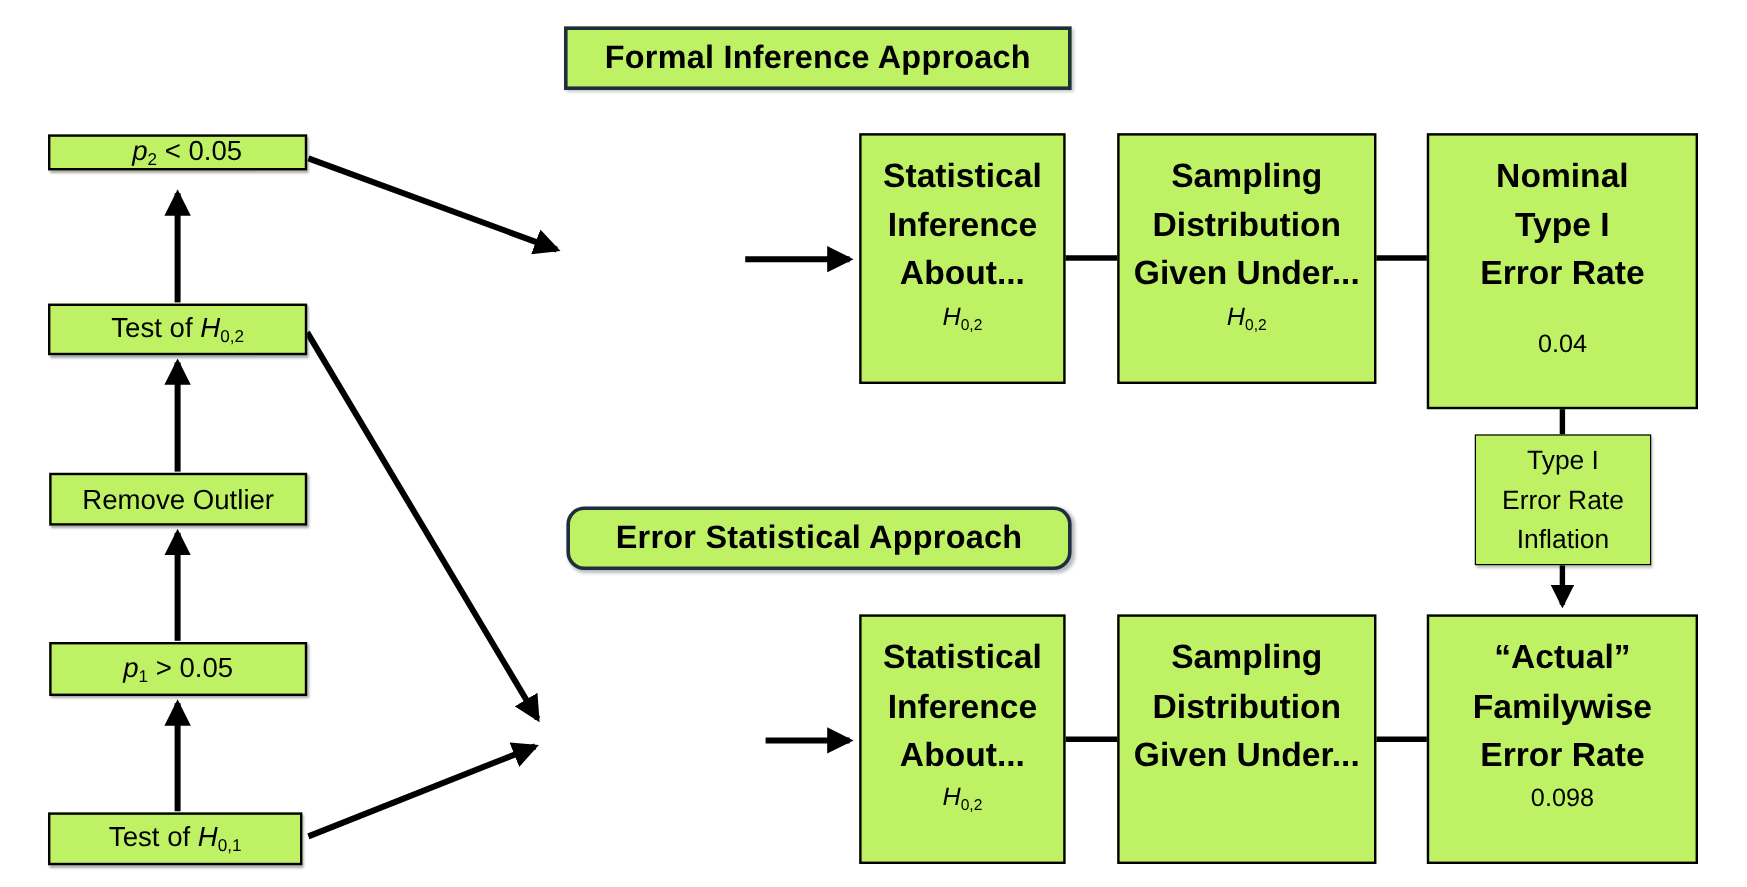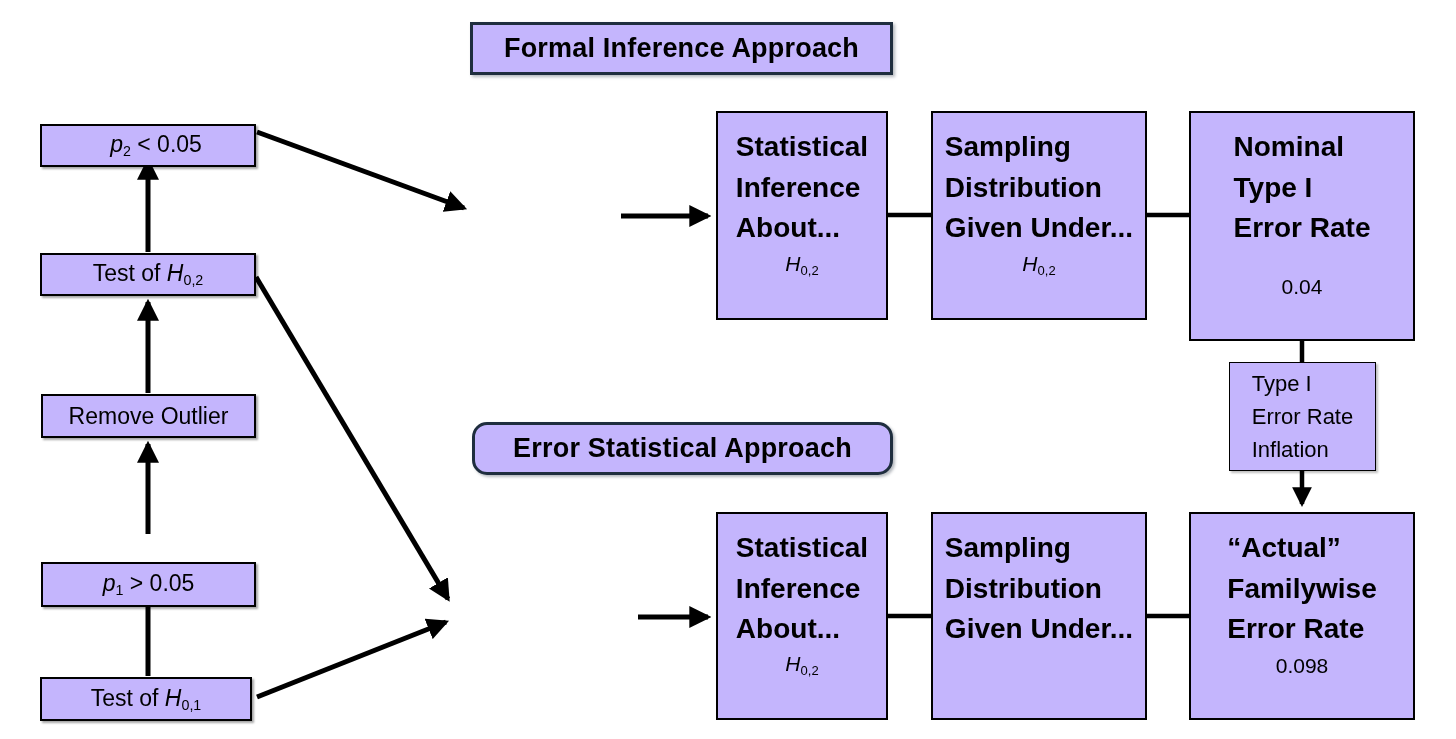--- a/index.html
+++ b/index.html
@@ -19,25 +19,26 @@
   .connectors {
     position: absolute;
     left: 0; top: 0;
     width: 1456px;
     height: 739px;
     pointer-events: none;
   }
   .box {
     position: absolute;
     box-sizing: border-box;
-    background: #c4b5fd;
+    background: #bef264;
     border: 2px solid #000000;
     display: flex;
     align-items: center;
     justify-content: center;
+    text-align: center;
   }
   .title-box {
     border: 3px solid #1f2e3e;
     font-weight: bold;
     font-size: 27px;
     letter-spacing: 0.2px;
     box-shadow: 2px 2px 3px rgba(90,100,110,0.45);
   }
   .chain-box {
     font-size: 23px;
@@ -113,30 +114,30 @@
     <line x1="1145" y1="616" x2="1191" y2="616" stroke="#000" stroke-width="4.5"></line>
   </svg>
 
   <div class="box title-box" style="left:470px; top:22px; width:423px; height:53px;">
     <span>Formal Inference Approach</span>
   </div>
   <div class="box title-box" style="left:472px; top:422px; width:421px; height:53px;border-radius:15px;">
     <span>Error Statistical Approach</span>
   </div>
 
-  <div class="box chain-box" style="left:40px; top:124px; width:216px; height:43px;padding-left:16px;">
+  <div class="box chain-box" style="left:40px; top:112px; width:216px; height:30px;padding-left:16px;">
     <span><span class="iv">p</span><span class="sub">2</span><span> &lt; 0.05</span></span>
   </div>
   <div class="box chain-box" style="left:40px; top:253px; width:216px; height:43px;">
     <span><span>Test of </span><span class="iv">H</span><span class="sub">0,2</span></span>
   </div>
   <div class="box chain-box" style="left:41px; top:394px; width:215px; height:44px;">
     <span>Remove Outlier</span>
   </div>
-  <div class="box chain-box" style="left:41px; top:535px; width:215px; height:45px;margin-top:27px;">
+  <div class="box chain-box" style="left:41px; top:535px; width:215px; height:45px;">
     <span><span class="iv">p</span><span class="sub">1</span><span> &gt; 0.05</span></span>
   </div>
   <div class="box chain-box" style="left:40px; top:677px; width:212px; height:44px;">
     <span><span>Test of </span><span class="iv">H</span><span class="sub">0,1</span></span>
   </div>
 
   <div class="box grid-box" style="left:716px; top:111px; width:172px; height:209px;">
     <span class="heading">Statistical
 Inference
 About...</span>

